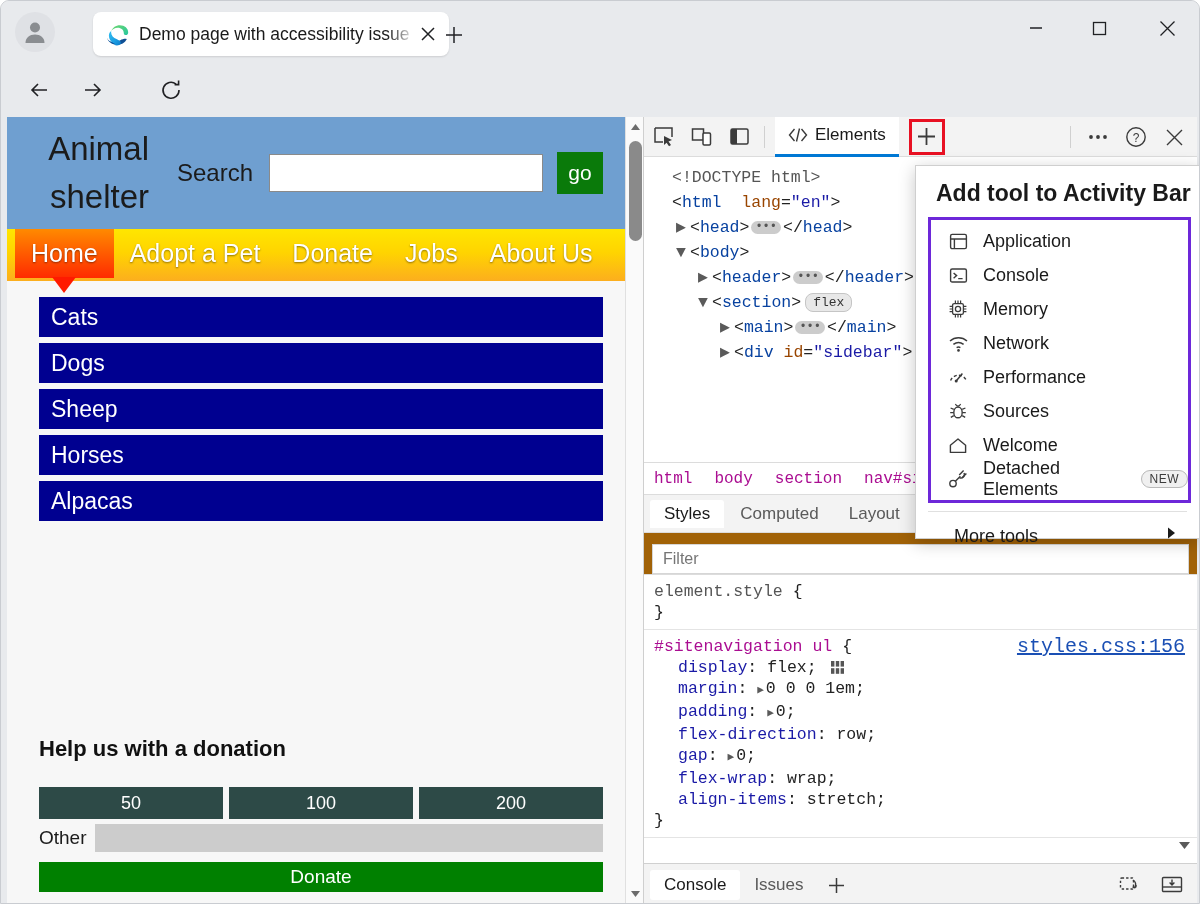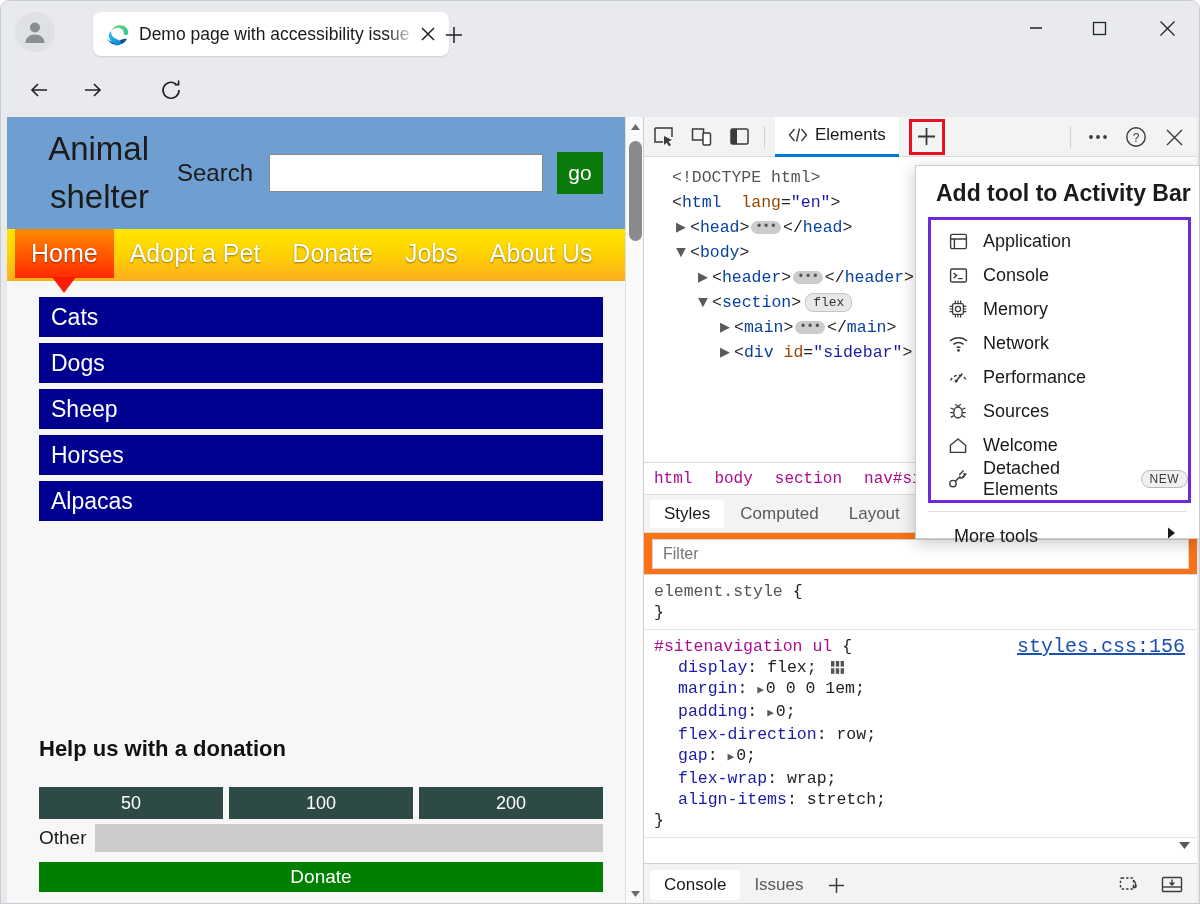--- a/index.html
+++ b/index.html
@@ -254,21 +254,21 @@
     background: #f3f3f3; display: flex; align-items: center; padding-left: 6px;
     border-bottom: 1px solid #dcdcdc;
   }
   .styles-tab {
     padding: 4px 14px; font-size: 17px; color: #5a5a5a; margin-right: 2px;
   }
   .styles-tab.active { background: #ffffff; color: #1a1a1a; border-radius: 3px 3px 0 0; }
 
   #styles-filter-row {
     position: absolute; left: 0; top: 416px; width: 553px; height: 42px;
-    background: #f97316; display: flex; align-items: center; padding: 0 8px;
+    background: #a16207; display: flex; align-items: flex-end; padding: 0 8px;
     border-bottom: 1px solid #dcdcdc;
   }
   #styles-filter {
     width: 100%; height: 30px; background: #ffffff; border: 1px solid #d6d6d6;
     padding: 0 10px; font-size: 16px; color: #777777;
     font-family: "Liberation Sans", sans-serif;
   }
 
   #styles-content {
     position: absolute; left: 0; top: 458px; width: 553px; height: 288px;

